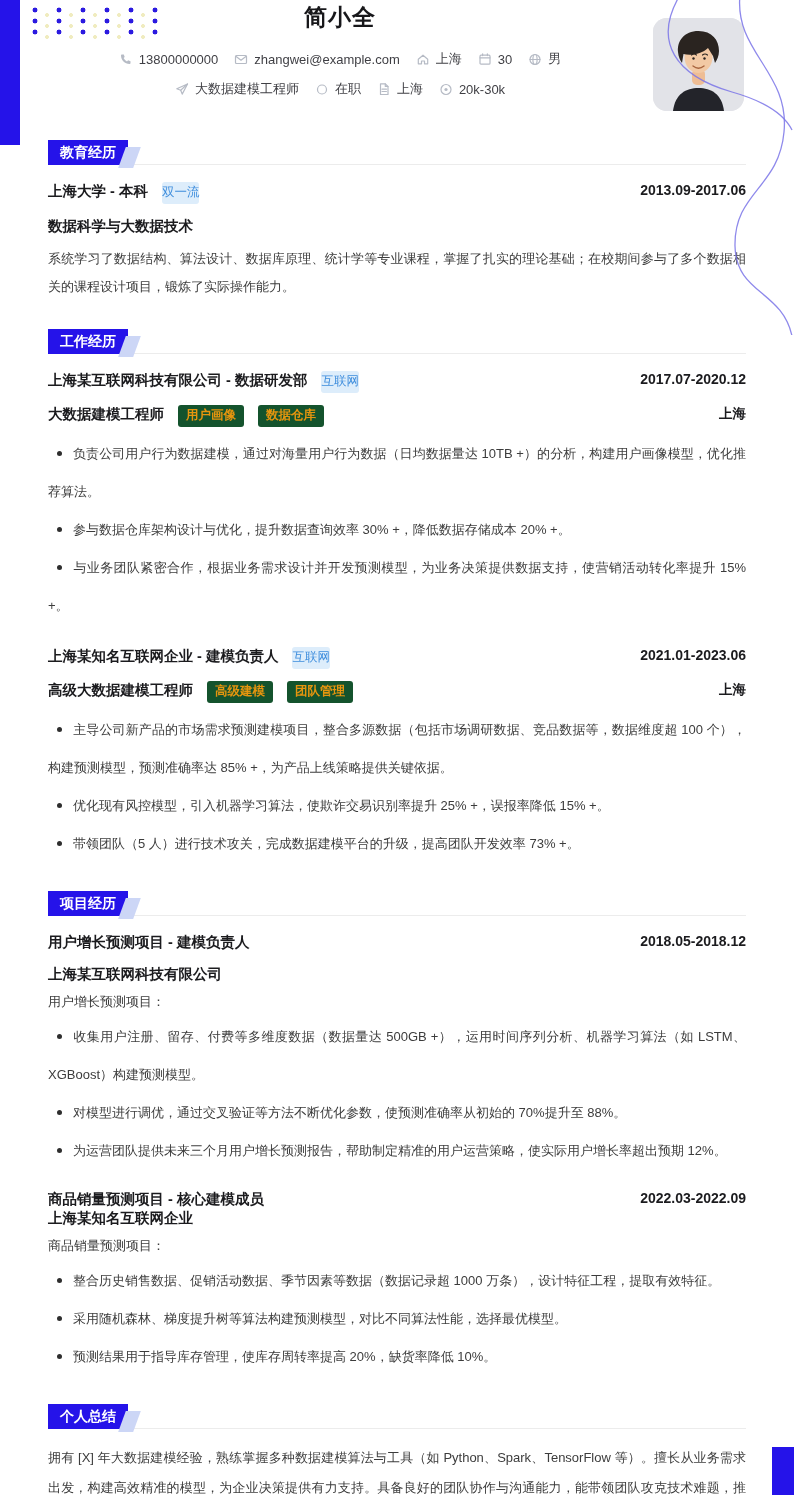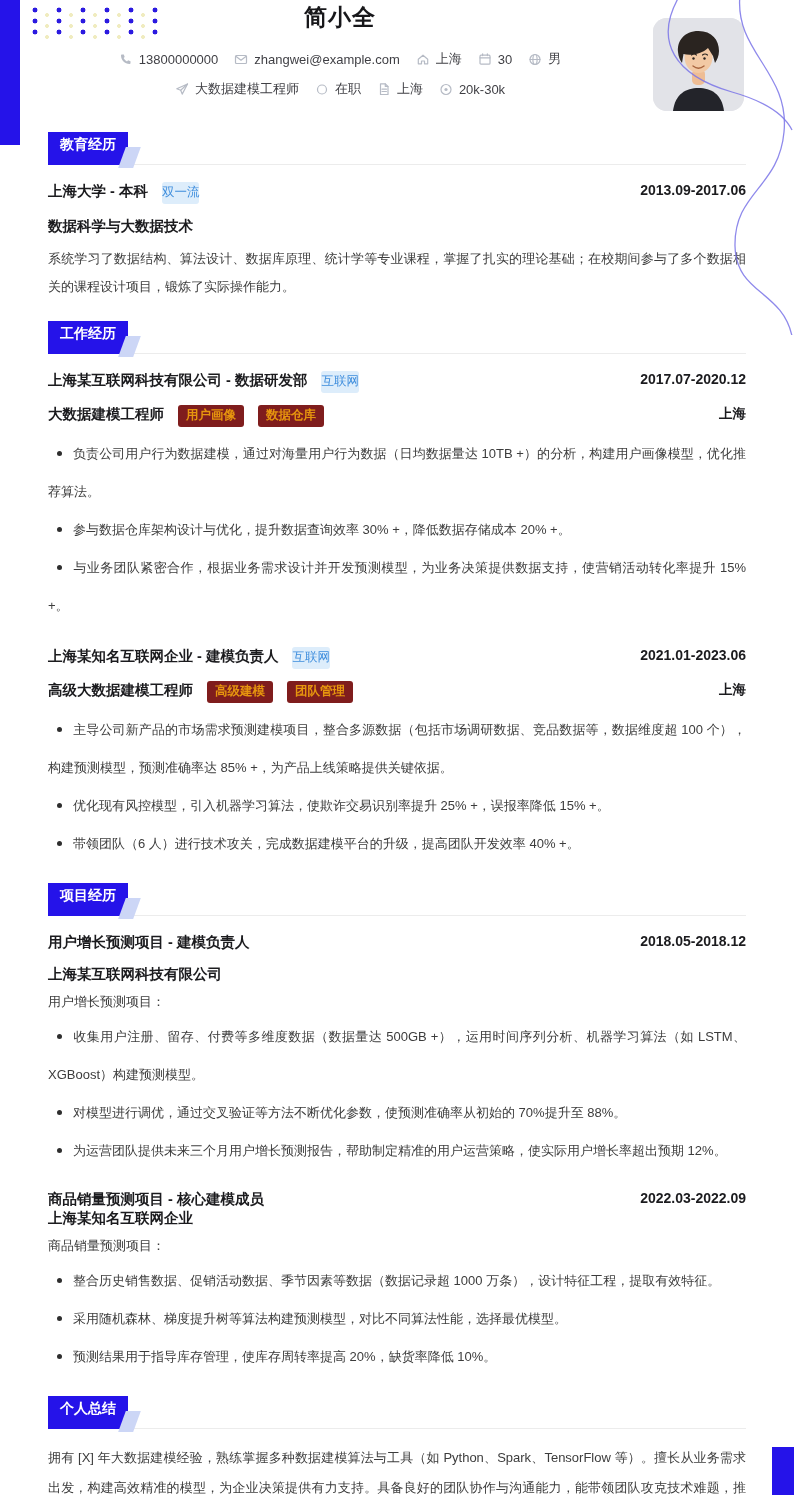--- a/index.html
+++ b/index.html
@@ -33,38 +33,38 @@
   .photo{
     position:absolute;top:18px;right:50px;width:91px;height:93px;border-radius:14px;
     overflow:hidden;background:#e4e5e9;z-index:2;
   }
   
   .section{margin:0 48px 0 48px;position:relative;}
   .sec-head{position:relative;border-bottom:1px solid #ececec;height:24px;}
   .badge{
     position:absolute;left:0;bottom:-1px;display:inline-block;z-index:1;
     background:#2513e9;color:#fff;font-size:14px;font-weight:bold;
-    padding:3px 12px 12px 12px;line-height:18px;
+    padding:3px 12px 4px 12px;line-height:18px;
   }
   .badge::after{
     content:"";position:absolute;right:-9px;bottom:-3px;width:15px;height:21px;
     background:#ccd6f6;transform:skewX(-20deg);z-index:-1;
   }
   .row{display:flex;align-items:flex-start;}
   .grow{flex:1;}
   .entry-title{font-size:14.5px;font-weight:bold;color:#1b1b1e;}
   .date{font-size:14px;font-weight:bold;color:#1b1b1e;white-space:nowrap;}
   .loc{font-size:13.5px;font-weight:bold;color:#1b1b1e;white-space:nowrap;}
   .tag-blue{
     display:inline-block;margin-left:14px;padding:2px 0 3px;border-radius:3px;
     background:#ddedfb;color:#3f8edd;font-size:12.5px;font-weight:normal;
   }
   .tag-orange{
     display:inline-block;margin-left:14px;padding:2px 8px 3px;border-radius:3px;
-    background:#7f1d1d;color:#e6950e;font-size:12.5px;font-weight:bold;
+    background:#14532d;color:#e6950e;font-size:12.5px;font-weight:bold;
   }
   .para{font-size:13px;line-height:28px;color:#3c3c3c;text-align:justify;}
   .bullets{margin-top:8px;}
   .bullet{font-size:13px;line-height:38px;color:#3c3c3c;text-align:justify;}
   .dot{
     display:inline-block;width:5px;height:5px;border-radius:50%;
     background:#2e2e2e;margin:0 11px 2px 9px;vertical-align:middle;
   }
   
   .skills-grid{display:grid;grid-template-columns:258px auto;row-gap:22px;margin-top:22px;}
@@ -234,21 +234,21 @@
     <div class="row mt-role">
       <span class="entry-title">高级大数据建模工程师</span>
       <span class="tag-orange">高级建模</span>
       <span class="tag-orange">团队管理</span>
       <span class="grow"></span>
       <span class="loc">上海</span>
     </div>
     <div class="bullets">
       <div class="bullet"><span class="dot"></span><span>主导公司新产品的市场需求预测建模项目，整合多源数据（包括市场调研数据、竞品数据等，数据维度超 100 个），构建预测模型，预测准确率达 85% +，为产品上线策略提供关键依据。</span></div>
       <div class="bullet"><span class="dot"></span><span>优化现有风控模型，引入机器学习算法，使欺诈交易识别率提升 25% +，误报率降低 15% +。</span></div>
-      <div class="bullet"><span class="dot"></span><span>带领团队（6 人）进行技术攻关，完成数据建模平台的升级，提高团队开发效率 40% +。</span></div>
+      <div class="bullet"><span class="dot"></span><span>带领团队（5 人）进行技术攻关，完成数据建模平台的升级，提高团队开发效率 73% +。</span></div>
     </div>
   </div>
 </div>
 
 <div class="section" style="margin-top:28px;">
   <div class="sec-head">
     <span class="badge">项目经历</span>
   </div>
 
   <div>

